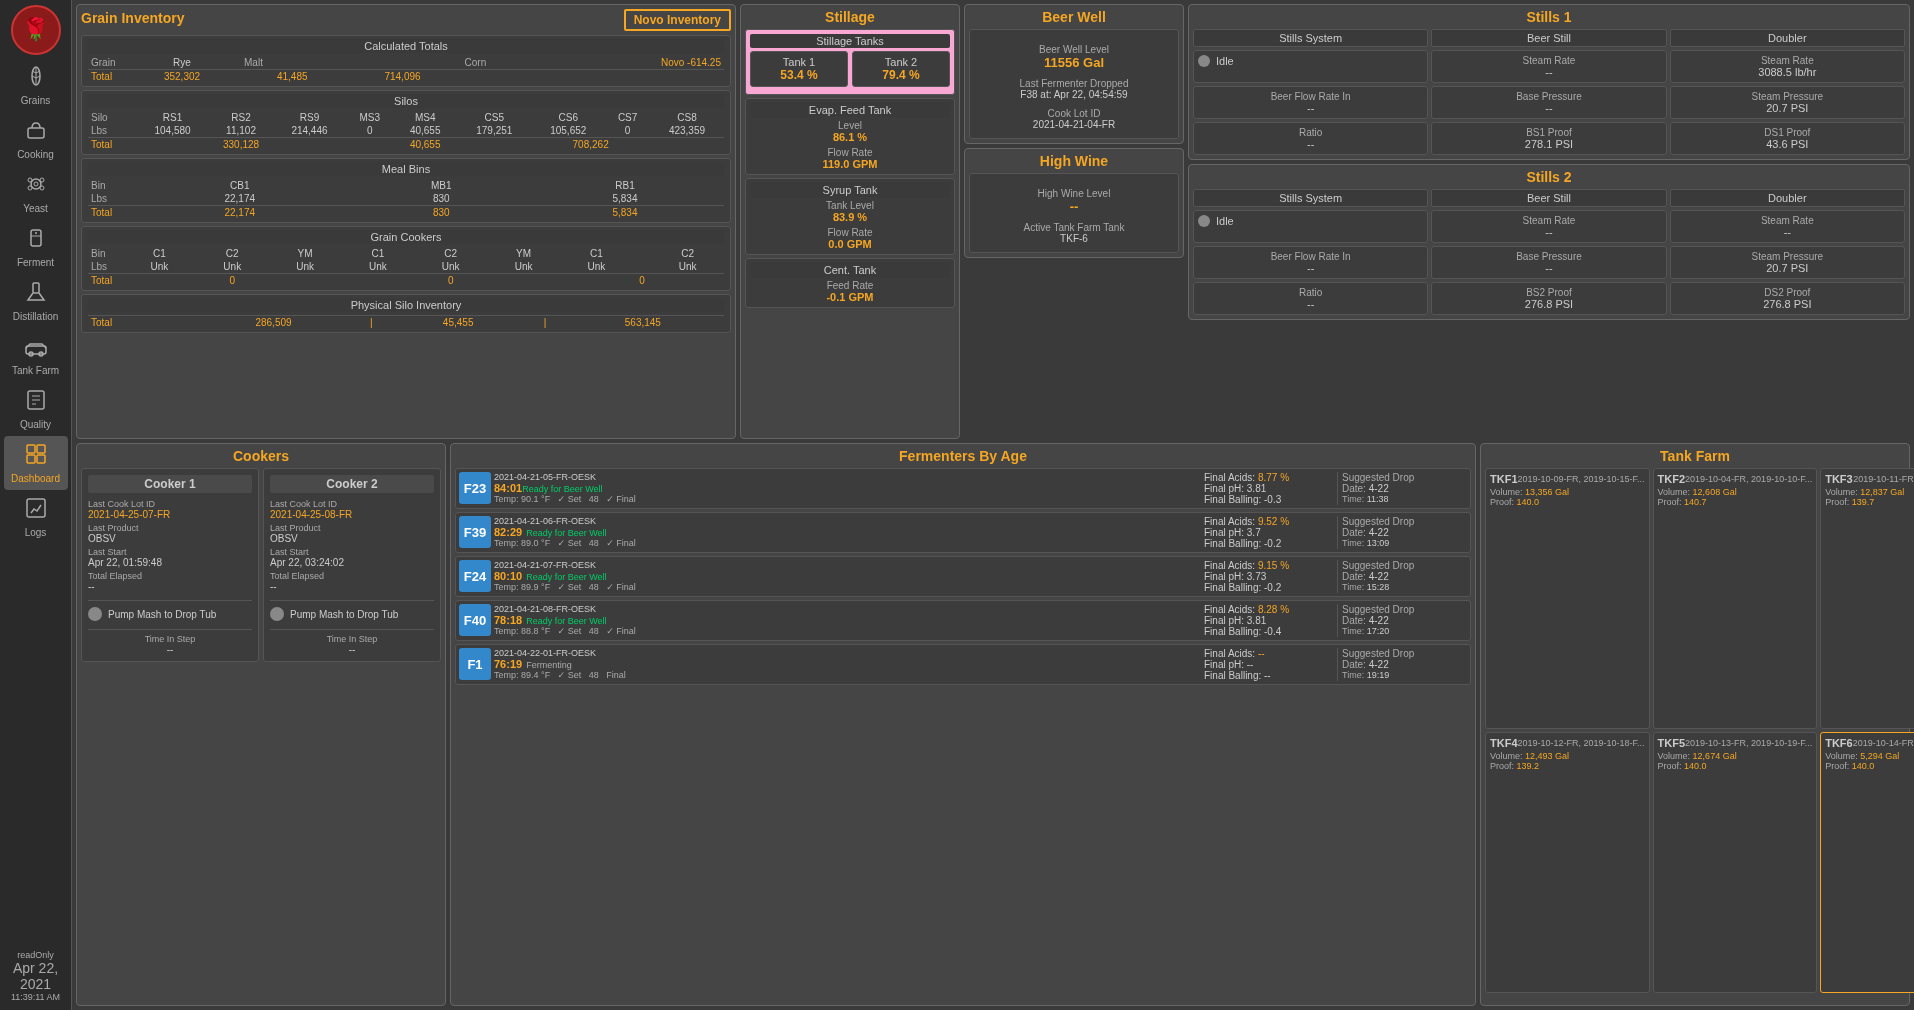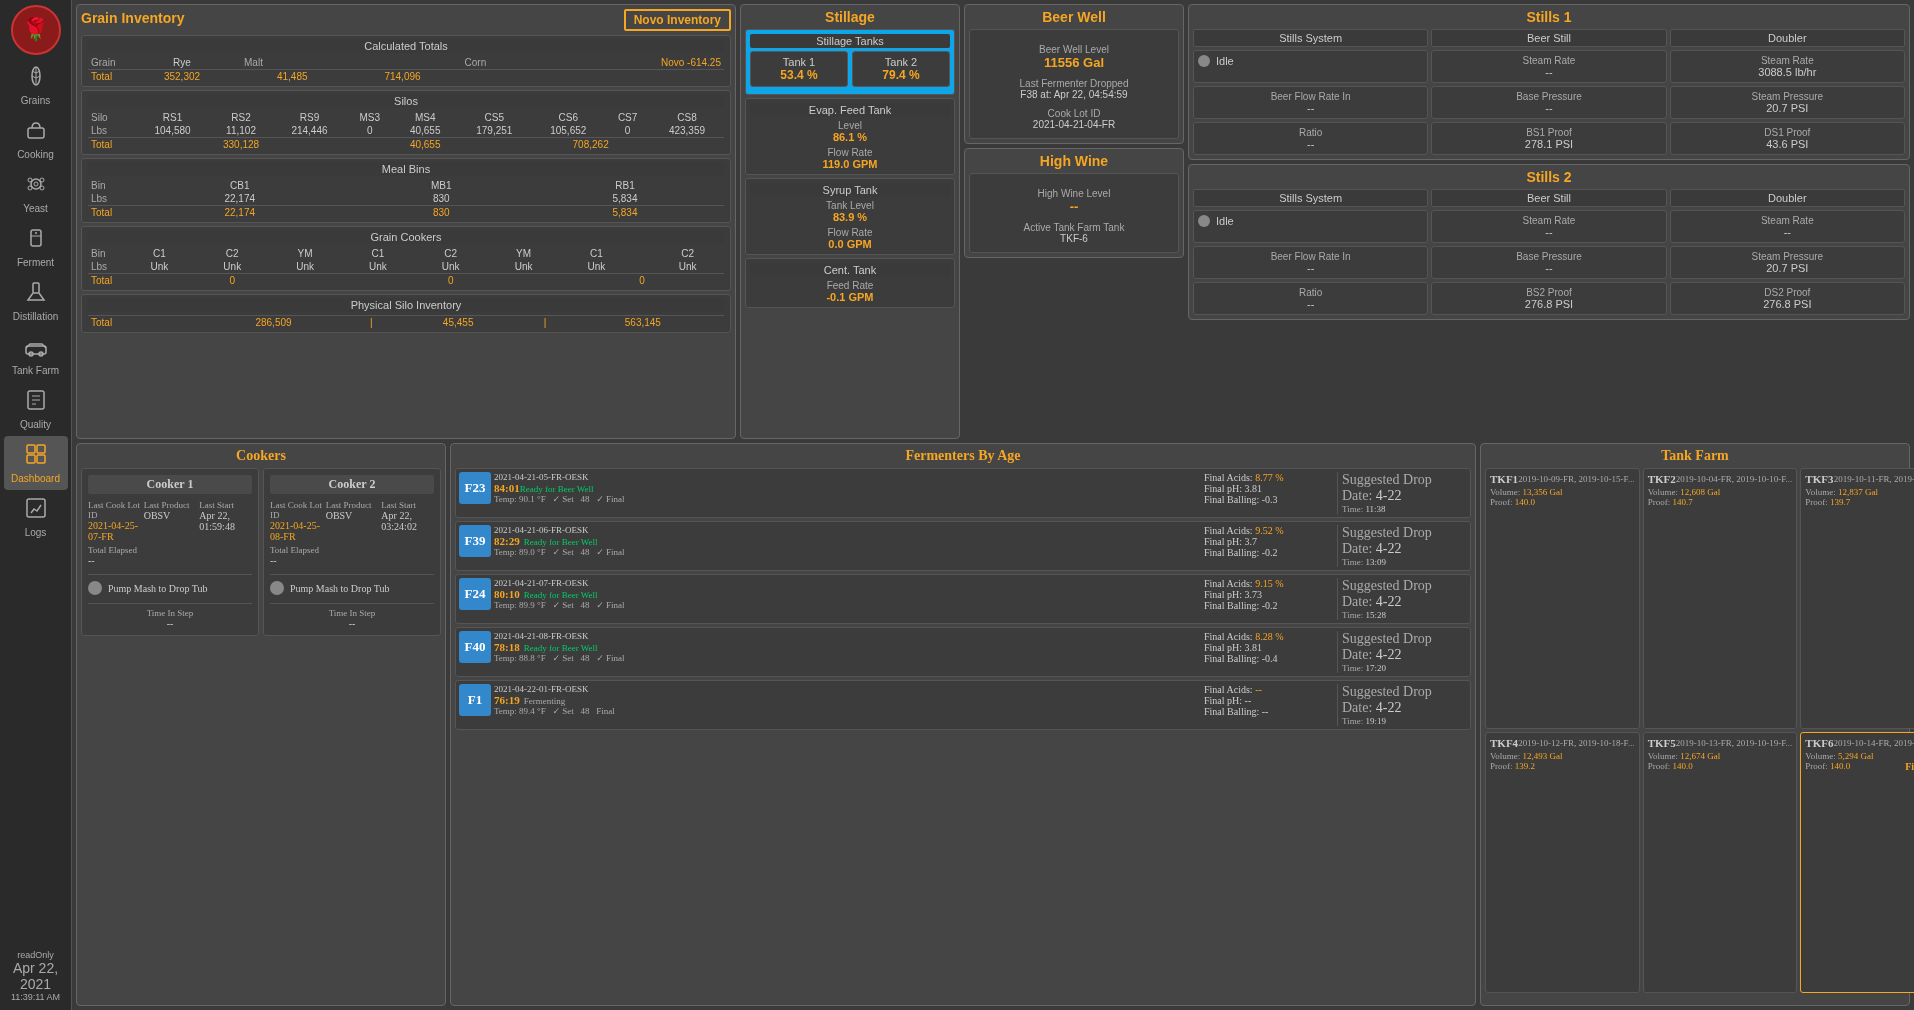--- a/index.html
+++ b/index.html
@@ -203,21 +203,20 @@
       background: #888;
       flex-shrink: 0;
     }
 
     
     .bottom-row {
       display: flex;
       gap: 4px;
       flex: 1;
       min-height: 0;
-      font-family: Liberation Serif, serif;
     }
 
     
     .cookers-panel {
       width: 370px;
       flex-shrink: 0;
     }
     .cooker-row {
       display: flex;
       gap: 4px;
@@ -234,21 +233,21 @@
       color: #ccc;
       font-size: 12px;
       font-weight: bold;
       margin-bottom: 6px;
       background: #4a4a4a;
       border-radius: 2px;
       padding: 2px;
     }
     .cooker-info-grid {
       display: grid;
-      grid-template-columns: 1fr 1fr 1fr;
+      grid-template-columns: 1fr;
       gap: 3px;
       margin-bottom: 6px;
     }
     .ci-cell { }
     .ci-label { color: #aaa; font-size: 9px; }
     .ci-val { color: #ccc; font-size: 10px; }
     .ci-val-orange { color: #f5a623; font-size: 10px; }
     .pump-row {
       display: flex;
       align-items: center;
@@ -320,21 +319,21 @@
     .ferm-acids { color: #ccc; font-size: 10px; }
     .ferm-acids span { color: #f5a623; }
     .ferm-ph { color: #ccc; font-size: 10px; }
     .ferm-balling { color: #ccc; font-size: 10px; }
     .ferm-drop {
       width: 130px;
       flex-shrink: 0;
       border-left: 1px solid #555;
       padding-left: 4px;
     }
-    .ferm-drop-label { color: #aaa; font-size: 14px; }
+    .ferm-drop-label { color: #aaa; font-size: 10px; }
     .ferm-drop-time-label { color: #aaa; font-size: 9px; }
 
     
     .tank-farm-panel {
       width: 430px;
       flex-shrink: 0;
     }
     .tank-farm-grid {
       display: grid;
       grid-template-columns: 1fr 1fr 1fr;
@@ -645,21 +644,21 @@
               <td>563,145</td>
             </tr>
           </tbody>
             </table>
         </div>
       </div>
 
       <div class="panel stillage-panel">
         <div class="panel-title">Stillage</div>
 
-        <div style="background:#0ea5e9;border:1px solid #555;border-radius:3px;padding:4px;margin-bottom:3px;">
+        <div style="background:#f9a8d4;border:1px solid #555;border-radius:3px;padding:4px;margin-bottom:3px;">
           <div class="section-title">Stillage Tanks</div>
           <div class="still-tank-row">
             <div class="still-tank">
               <div class="tank-name">Tank 1</div>
               <div class="tank-val">53.4 %</div>
             </div>
             <div class="still-tank">
               <div class="tank-name">Tank 2</div>
               <div class="tank-val">79.4 %</div>
             </div>

